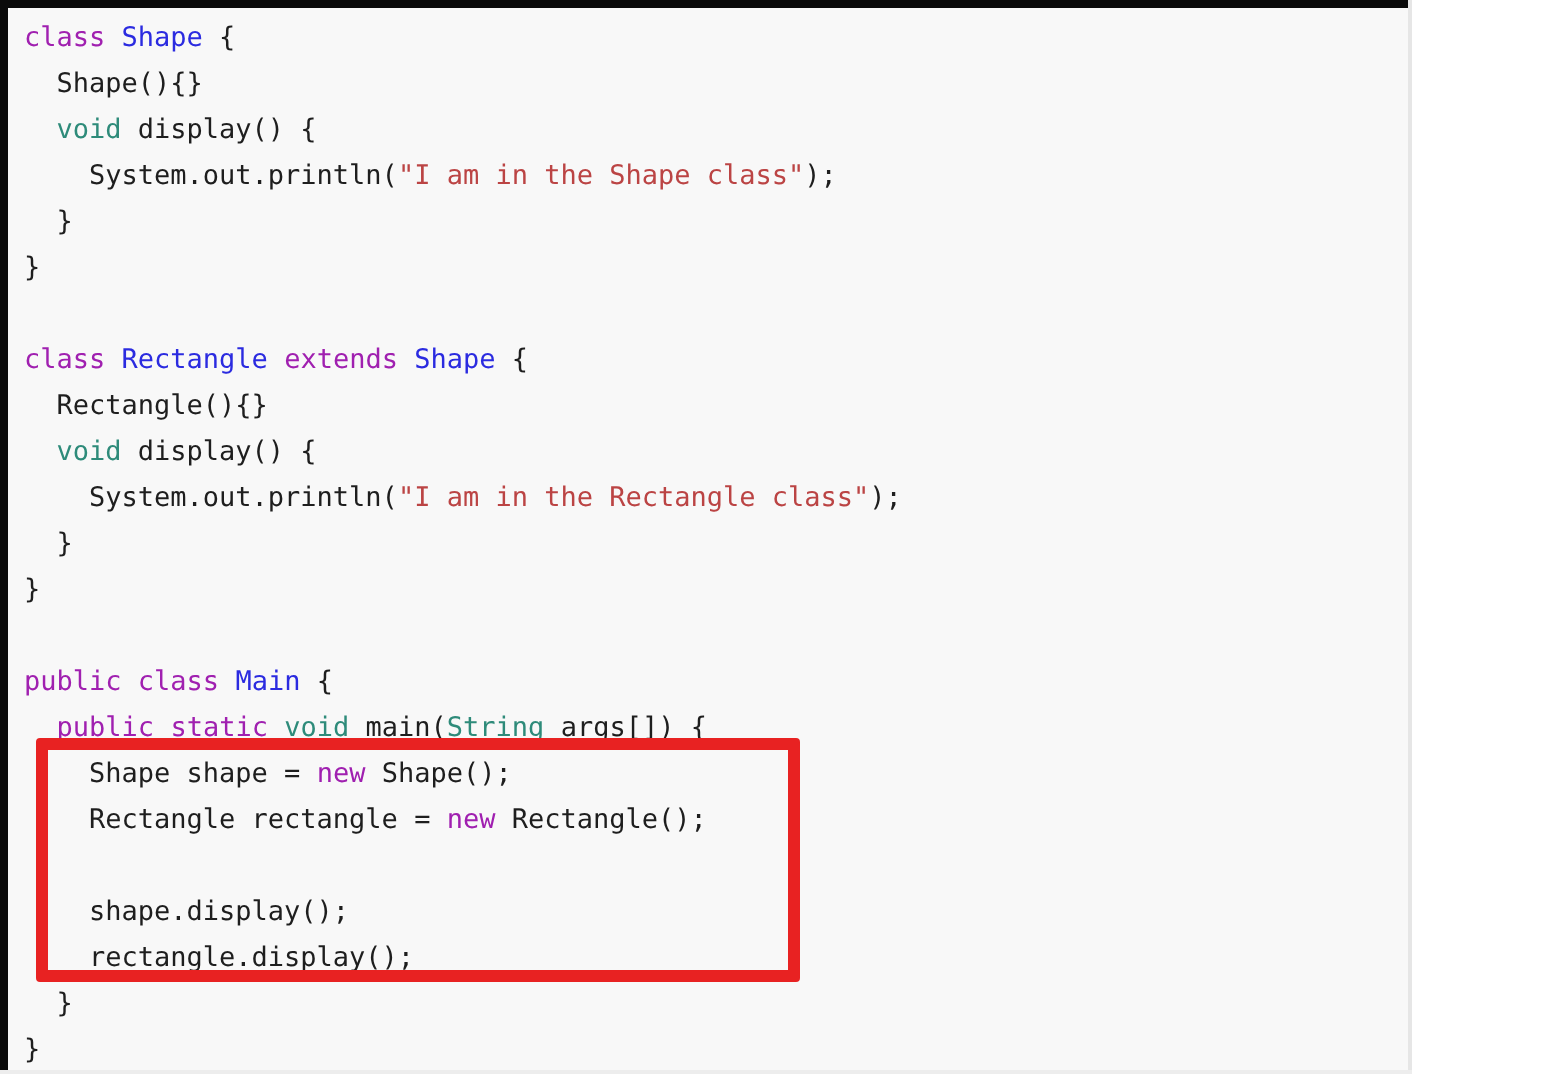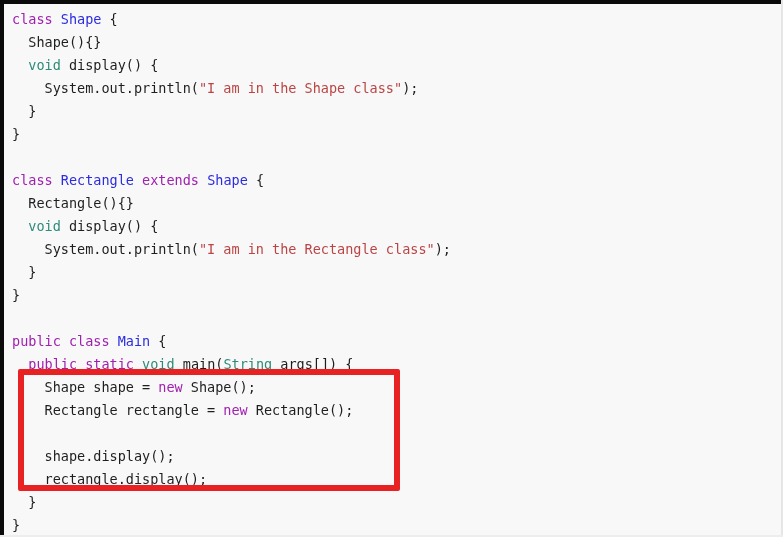--- a/index.html
+++ b/index.html
@@ -2,21 +2,21 @@
 <html><head>
 <meta charset="utf-8">
 <style>
   html, body {
     margin: 0;
     padding: 0;
     background: #ffffff;
   }
   #screenshot {
     position: relative;
-    width: 783px;
+    width: 706px;
     height: 537px;
     background: #404040;
     overflow: hidden;
     box-sizing: border-box;
   }
   
   .frame-top {
     position: absolute;
     top: 0; left: 0;
     width: 783px;

